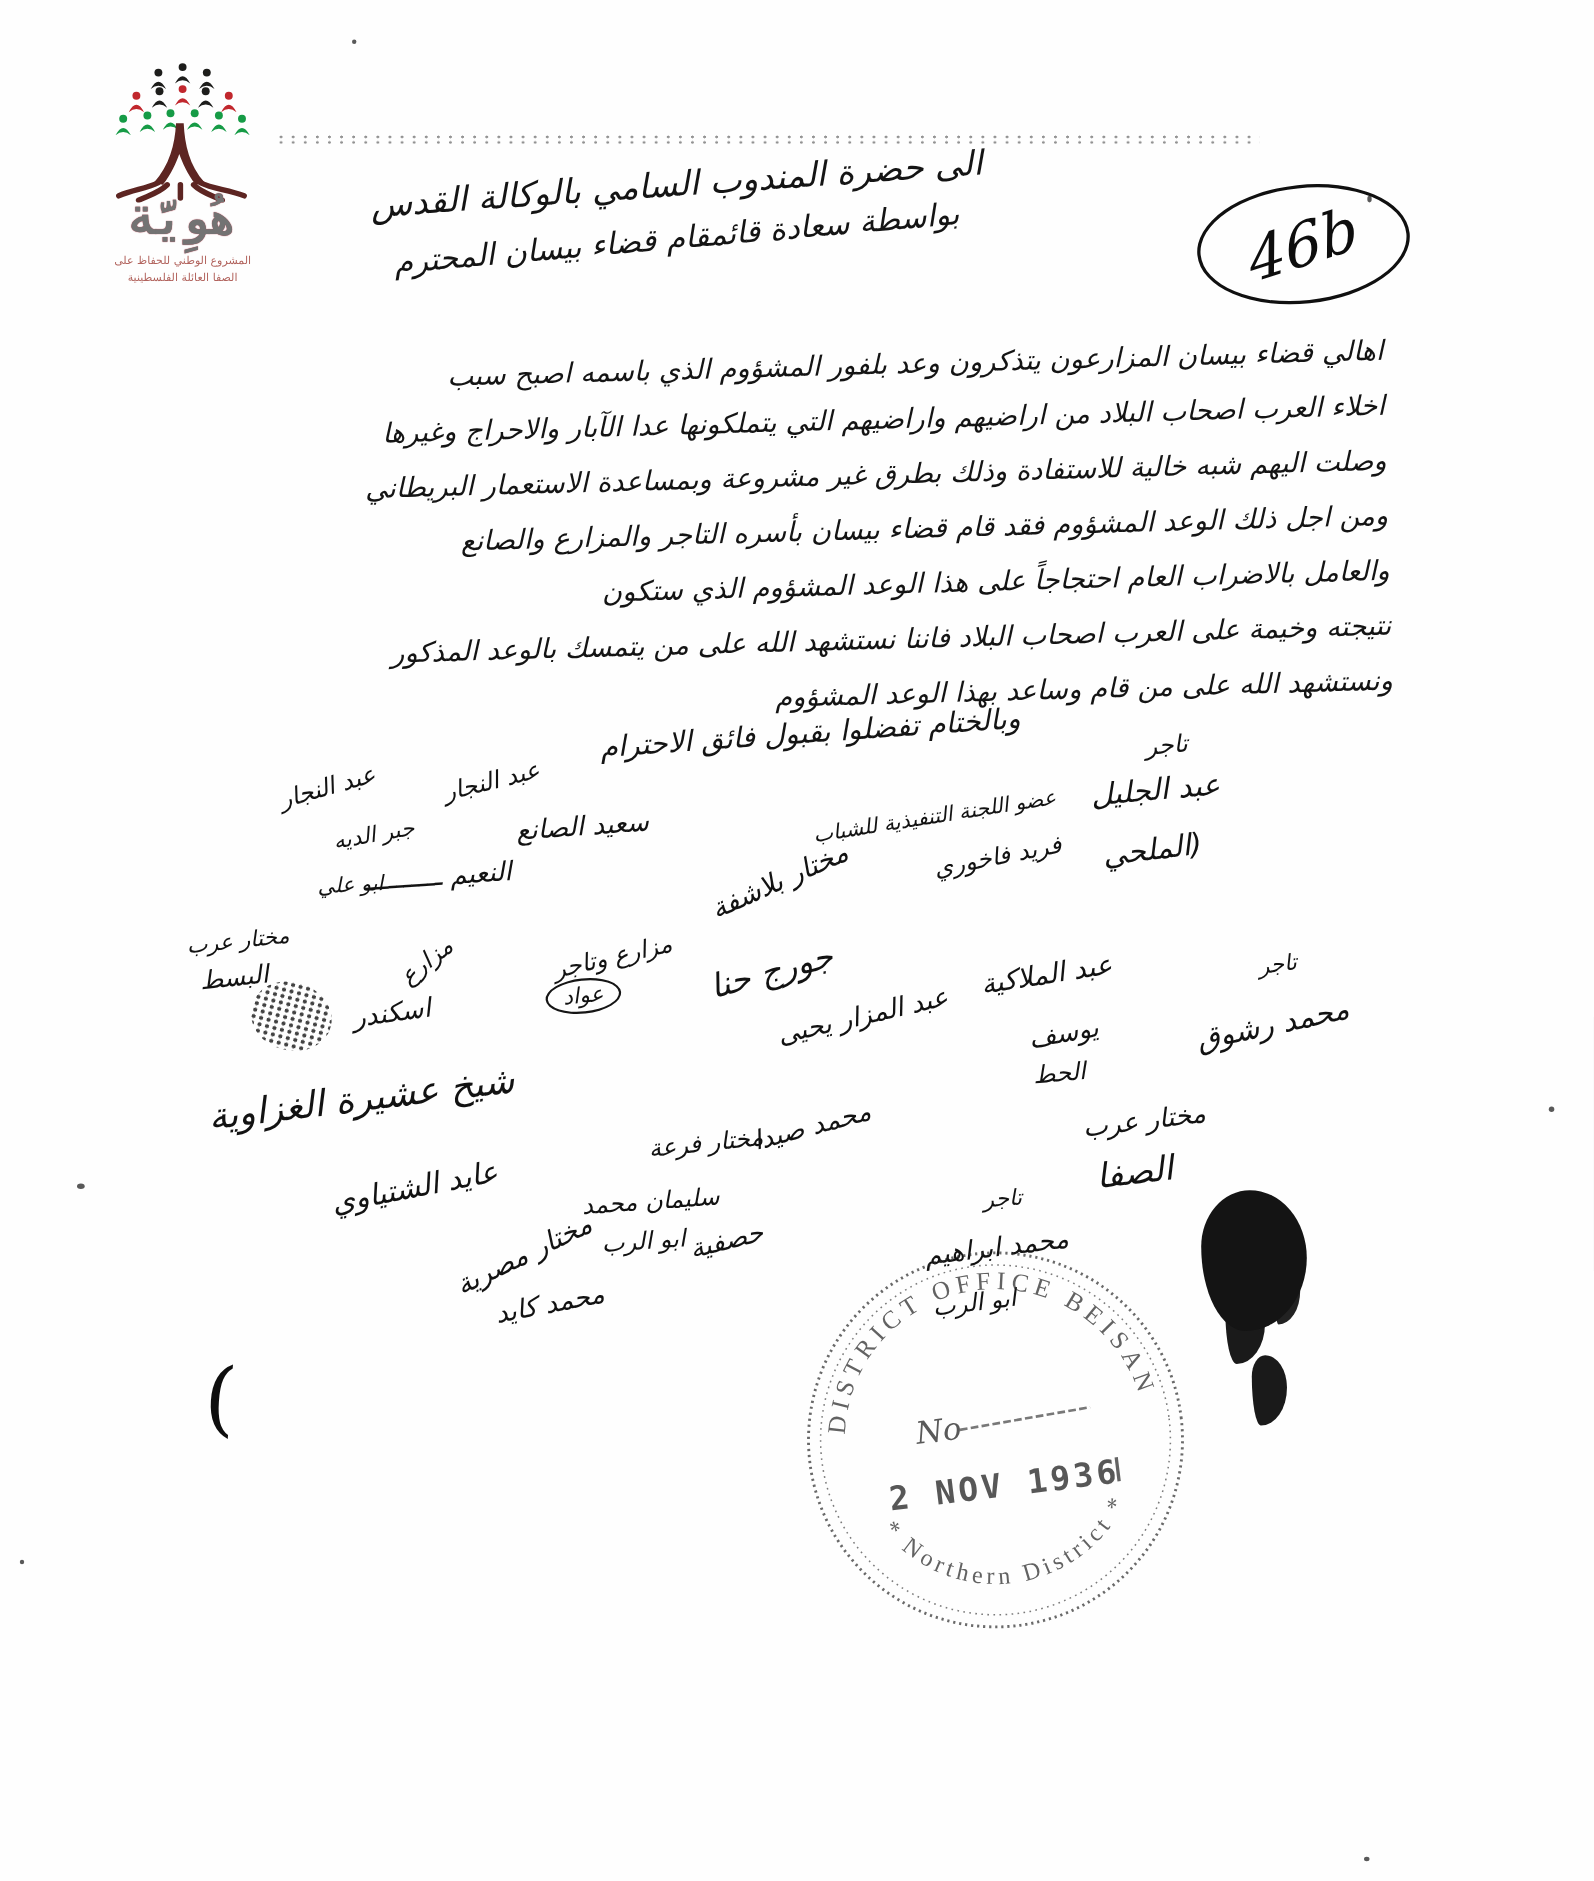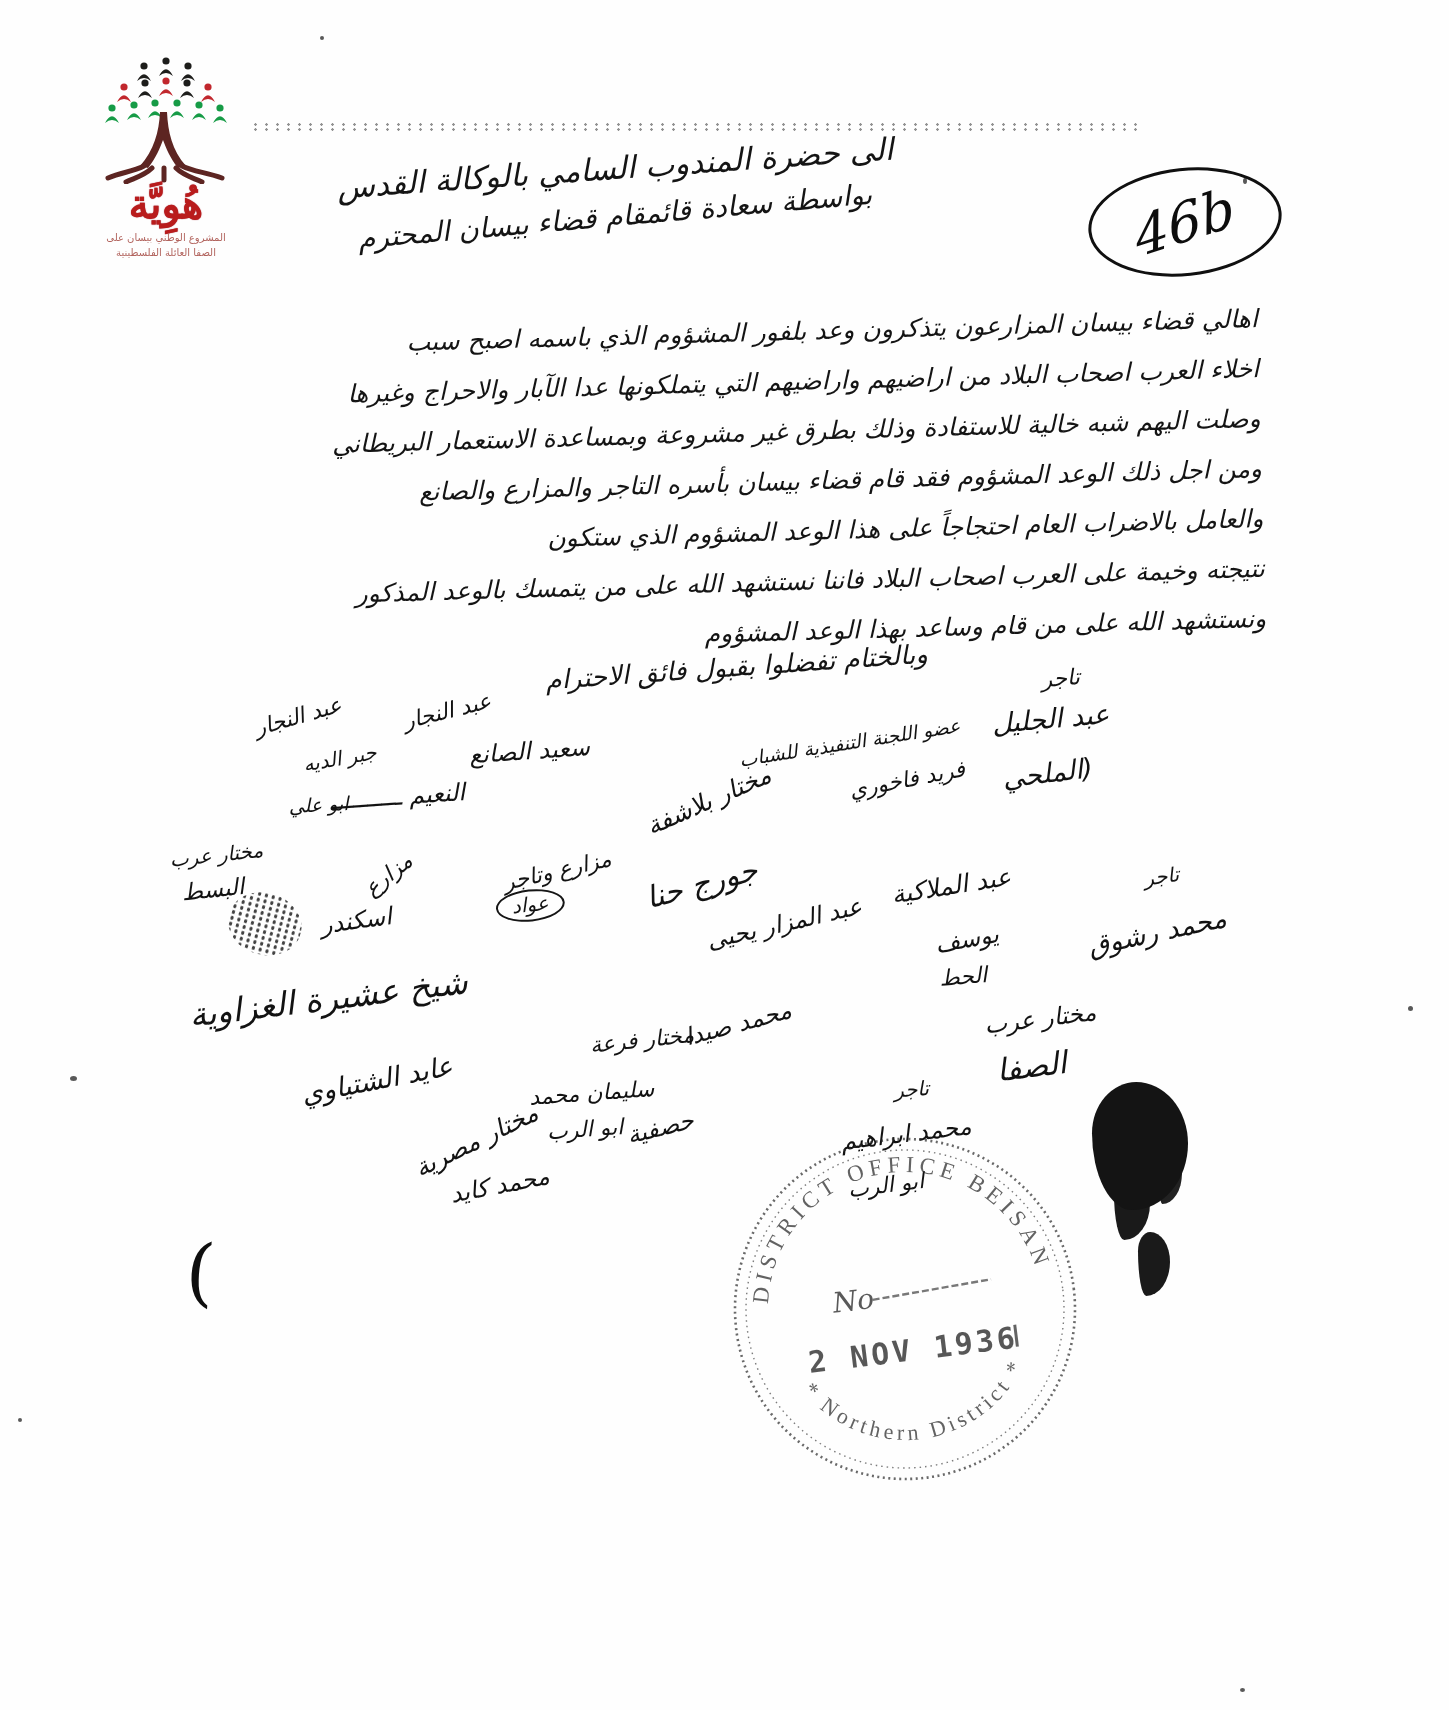--- a/index.html
+++ b/index.html
@@ -5,22 +5,22 @@
 <style>
   html,body{margin:0;padding:0;background:#d8d8d8;}
   .page{
     position:relative; width:1449px; height:1710px; margin:0 auto;
     background:#fefefe; overflow:hidden;
     font-family:"DejaVu Sans", sans-serif; color:#161616;
   }
   
   .logo{position:absolute; left:82px; top:52px; width:168px; text-align:center;}
   .logo-wordmark{
-    font-family:Liberation Sans, sans-serif; font-weight:bold;
-    font-size:40px; color:#b91c1c; direction:rtl; line-height:1; margin-top:-4px;
+    font-family:Liberation Mono, monospace; font-weight:bold;
+    font-size:40px; color:#737373; direction:rtl; line-height:1; margin-top:-4px;
     text-shadow:0 0 1px #9e2031;
   }
   .logo-tagline{
     font-size:10px; color:#b2645e; direction:rtl; line-height:1.5; margin-top:6px;
     font-family:"DejaVu Sans", sans-serif;
   }
   
   .noise-band{
     position:absolute; left:250px; top:122px; width:895px; height:9px; opacity:.55;
     background-image:radial-gradient(circle,#3a3a3a 1px,transparent 1.5px);
@@ -108,21 +108,21 @@
       <use href="#prs" x="117" y="55" fill="#169b46"></use>
       <use href="#prs" x="138" y="58" fill="#169b46"></use>
 
       <path fill="#5d2522" d="M78 60 C77 80 72 98 58 114 L66 116 C74 106 78 96 81 88
         C84 96 88 106 96 116 L104 114 C90 98 86 80 85 60 Z"></path>
       <path fill="none" stroke="#5d2522" stroke-width="5" stroke-linecap="round" d="M62 114 C50 120 40 120 26 126 M70 116 C62 124 52 126 44 130
            M94 116 C102 124 112 126 120 130 M100 114 C112 120 124 120 140 126 M82 116 L82 128"></path>
     </svg>
     <div class="logo-wordmark">هُوِيَّة</div>
     <div class="logo-tagline">
-      <div>المشروع الوطني بيسان على</div>
+      <div>المشروع الوطني للحفاظ على</div>
       <div>الصفا العائلة الفلسطينية</div>
     </div>
   </div>
 
   <div class="noise-band"></div>
   <div class="speck" style="left:320px;top:36px;width:4px;height:4px;"></div>
   <div class="speck" style="left:1243px;top:178px;width:4px;height:6px;"></div>
   <div class="speck" style="left:70px;top:1076px;width:7px;height:5px;"></div>
   <div class="speck" style="left:1408px;top:1006px;width:5px;height:5px;"></div>
   <div class="speck" style="left:1240px;top:1688px;width:5px;height:4px;"></div>

